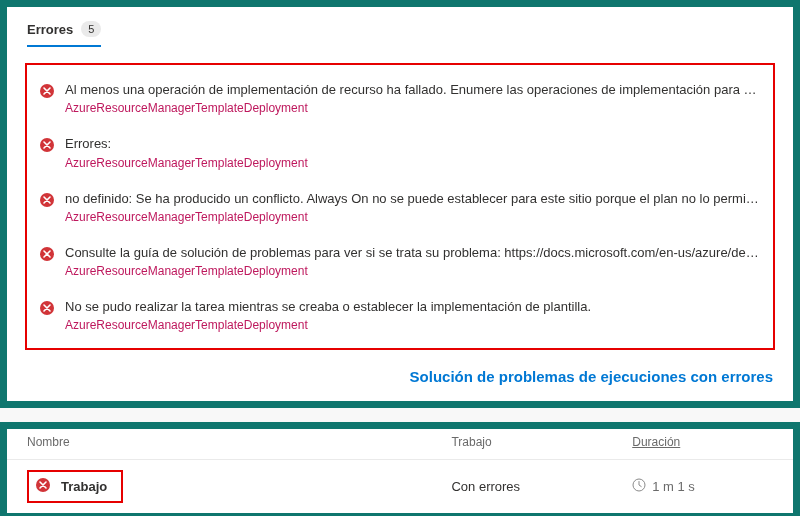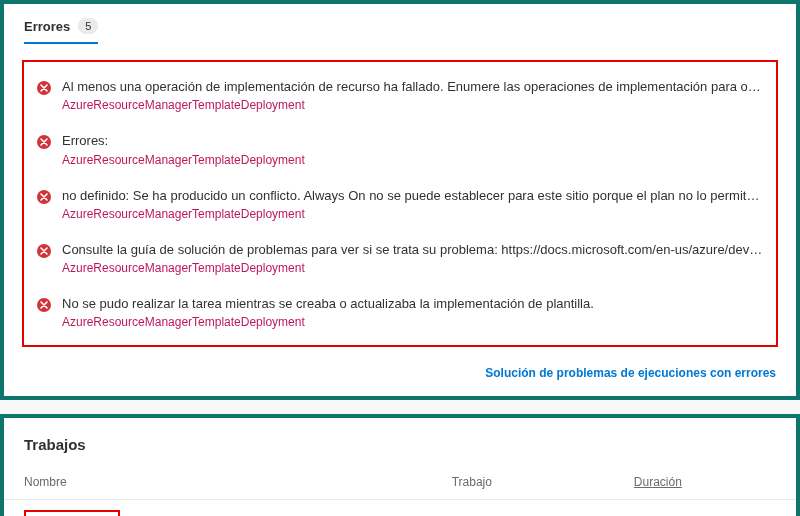--- a/index.html
+++ b/index.html
@@ -5,21 +5,21 @@
     * { box-sizing: border-box; margin: 0; padding: 0; }
     body {
       font-family: "Segoe UI", -apple-system, BlinkMacSystemFont, sans-serif;
       background: #f8f8f8;
       padding: 0;
       font-size: 13px;
       color: #323130;
     }
     .panel {
       background: #fff;
-      border: 4px solid #0f766e;
+      border: 7px solid #0f766e;
       margin: 0 0 14px 0;
     }
     .tab-bar {
       display: flex;
       align-items: center;
       padding: 10px 20px 0 20px;
     }
     .tab {
       display: flex;
       align-items: center;
@@ -74,21 +74,21 @@
       color: #be185d;
       font-size: 12px;
       margin-top: 2px;
     }
     .troubleshoot-link {
       text-align: right;
       padding: 8px 20px 16px 20px;
     }
     .troubleshoot-link a {
       color: #0078d4;
-      font-size: 12px;
+      font-size: 15px;
       font-weight: 600;
       text-decoration: none;
       cursor: pointer;
     }
     .jobs-header {
       padding: 18px 20px 16px 20px;
       font-size: 15px;
       font-weight: 600;
       color: #323130;
     }
@@ -187,33 +187,32 @@
       <div class="err-text">
         <div class="err-msg">Consulte la guía de solución de problemas para ver si se trata su problema: https://docs.microsoft.com/en-us/azure/devops/pipelines/...</div>
         <div class="err-src">AzureResourceManagerTemplateDeployment</div>
       </div>
     </div>
     <div class="error-row">
       <span class="err-icon"><svg width="16" height="16">
             <use href="#err-circle"></use>
           </svg></span>
       <div class="err-text">
-        <div class="err-msg">No se pudo realizar la tarea mientras se creaba o actualizaba la implementación de plantilla.</div>
+        <div class="err-msg">No se pudo realizar la tarea mientras se creaba o establecer la implementación de plantilla.</div>
         <div class="err-src">AzureResourceManagerTemplateDeployment</div>
       </div>
     </div>
   </div>
 
   <div class="troubleshoot-link">
     <a>Solución de problemas de ejecuciones con errores</a>
   </div>
 </div>
 
 <div class="panel">
-  <div class="jobs-header">Trabajos</div>
   <table class="jobs-table">
     <thead>
       <tr>
         <th class="col-name">Nombre</th>
         <th class="col-state">Trabajo</th>
         <th class="col-dur">Duración</th>
       </tr>
     </thead>
     <tbody>
       <tr>

